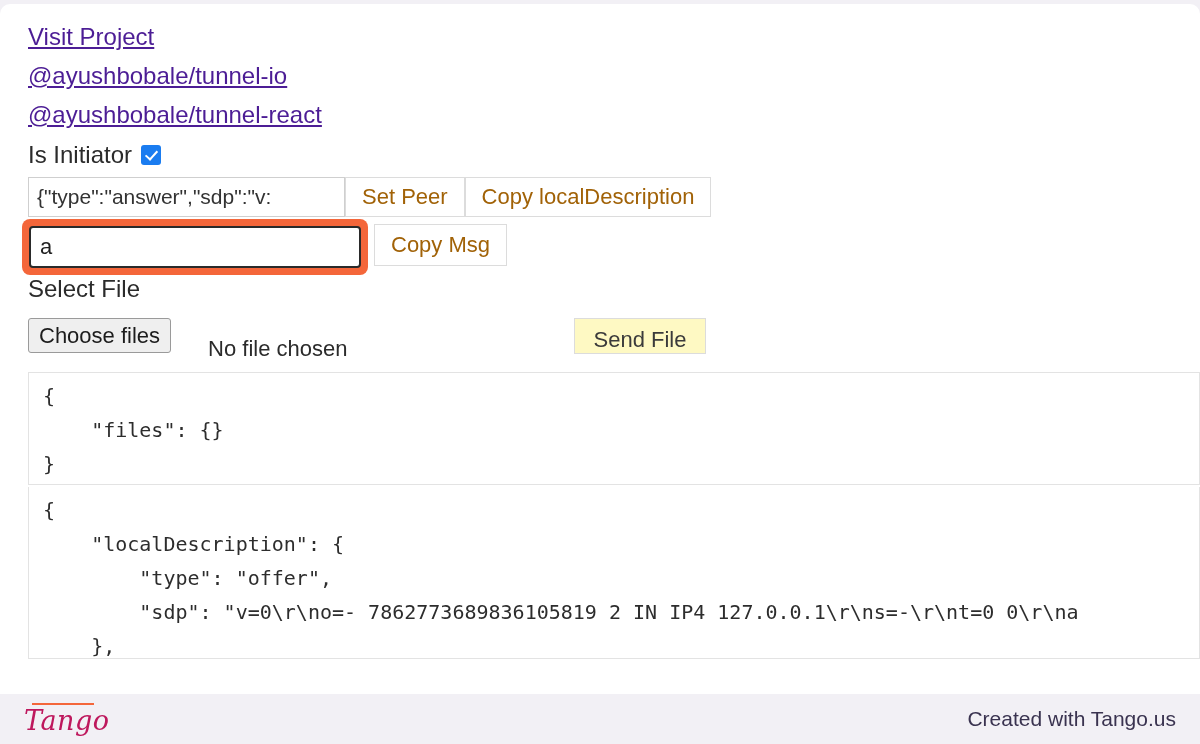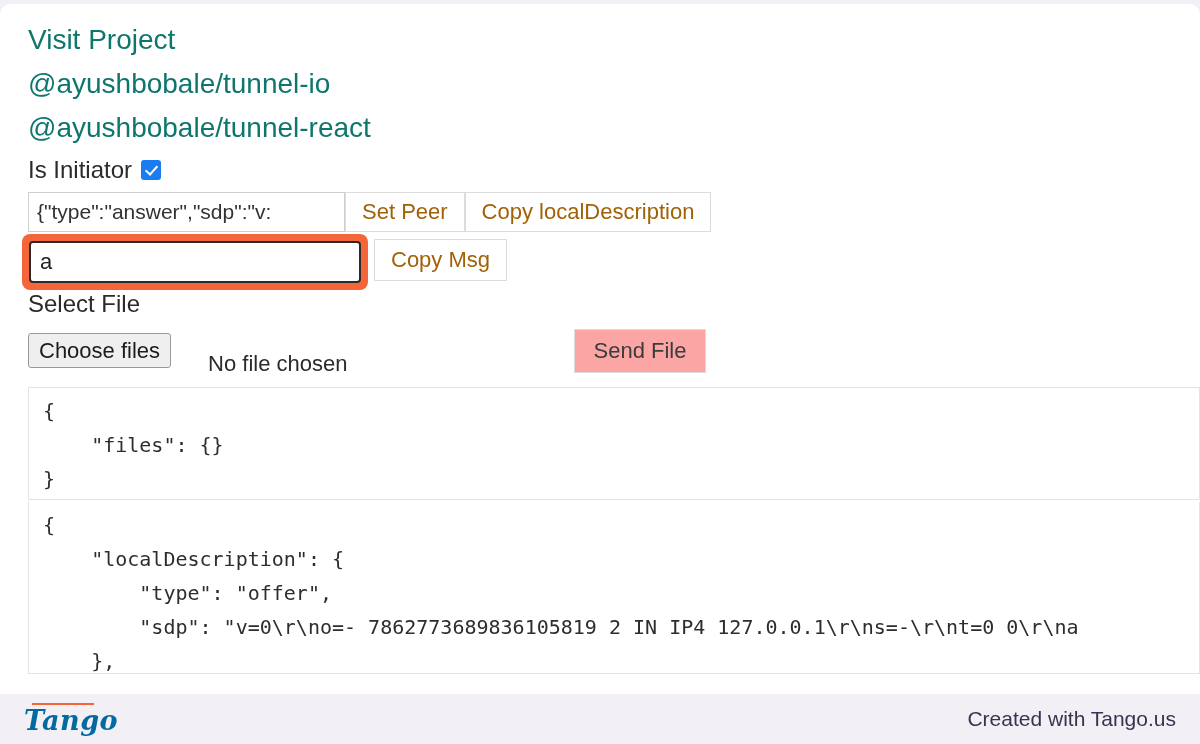--- a/index.html
+++ b/index.html
@@ -35,23 +35,24 @@
   .content {
     position: absolute;
     left: 28px;
     top: 18px;
     width: 1172px;
   }
 
   
   .link-row { margin: 0 0 9px 0; line-height: 1.25; }
   .page-link {
-    color: #0f766e;
+    color: #4c1d95;
+    text-decoration: underline;
     text-underline-offset: 2px;
-    font-size: 28px;
+    font-size: 24px;
     font-family: "Liberation Sans", sans-serif;
     cursor: pointer;
     display: inline-block;
   }
 
   
   .initiator-row {
     display: flex;
     align-items: center;
     gap: 9px;
@@ -175,25 +176,25 @@
     line-height: 1.25;
   }
   .no-file {
     font-size: 22px;
     color: #2b2b2b;
     margin-left: 9px;
     margin-top: 27px;
   }
   .send-file-btn {
     margin-left: 198px;
-    height: 44px;
+    height: 36px;
     line-height: 42px;
     font-size: 22px;
     border: 1px solid #dcdcdc;
-    background: #fca5a5;
+    background: #fef9c3;
     color: #3b3b3b;
     padding: 0 19px;
     font-family: "Liberation Sans", sans-serif;
     cursor: pointer;
   }
 
   
   .code-block {
     border: 1px solid #e3e3e3;
     background: #ffffff;
@@ -220,25 +221,24 @@
     background: #f2f0f5;
     display: flex;
     align-items: center;
     justify-content: space-between;
     padding: 0 24px;
   }
   .tango-logo {
     font-family: "DejaVu Serif", serif;
     font-style: italic;
     font-size: 27px;
-    color: #0369a1;
+    color: #be185d;
     letter-spacing: 0.5px;
     position: relative;
     top: 1px;
-    font-weight: bold;
   }
   .tango-logo::before {
     content: "";
     position: absolute;
     left: 8px;
     top: -2px;
     width: 62px;
     height: 2px;
     background: #f4663a;
   }

